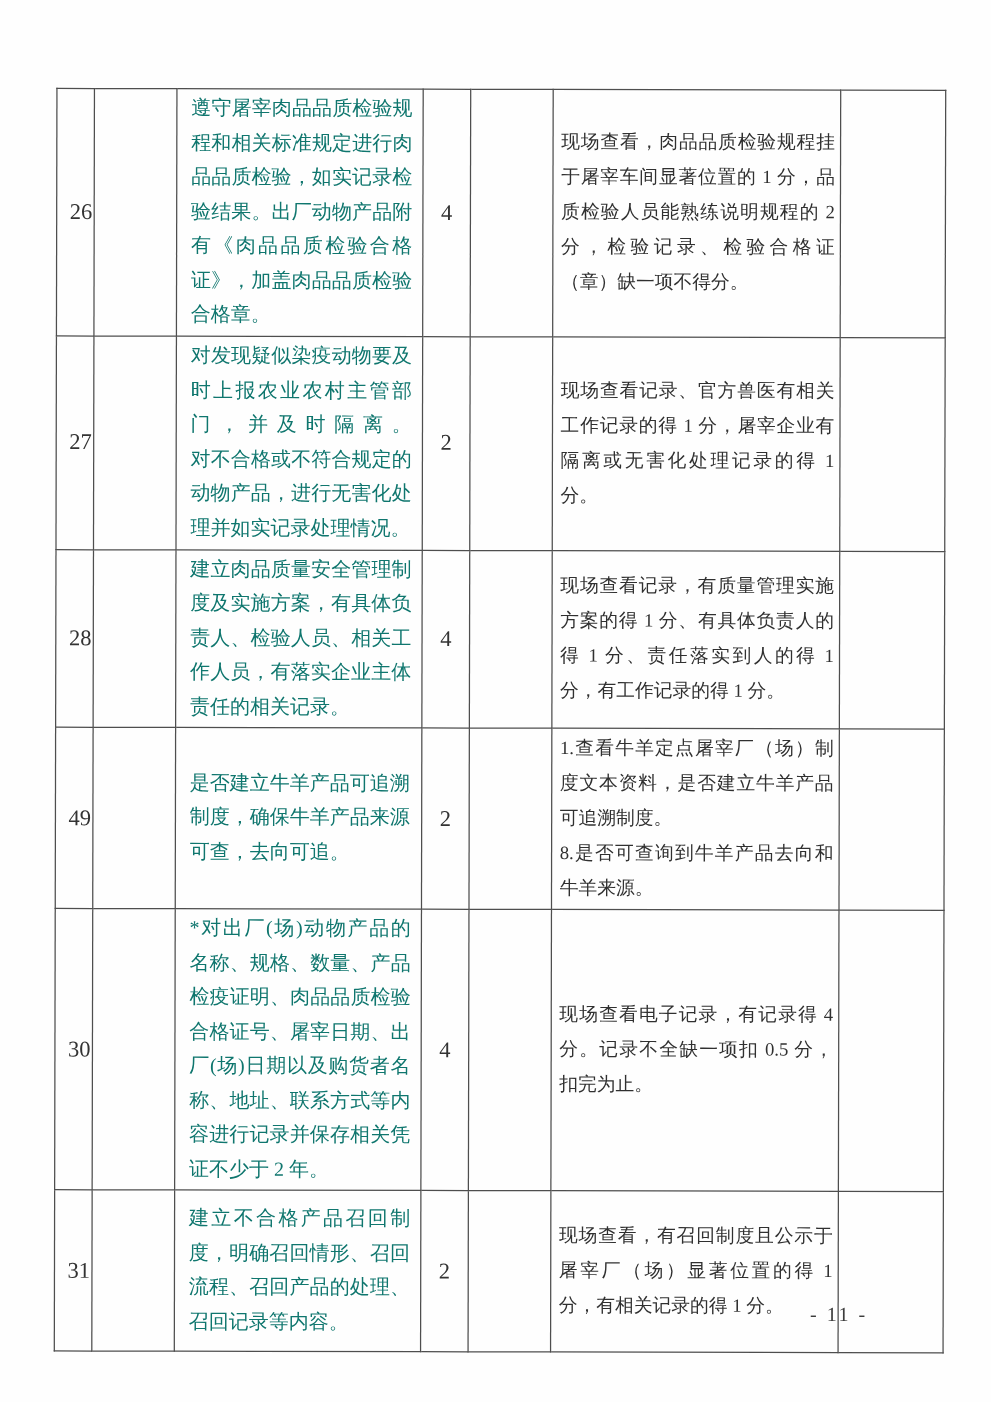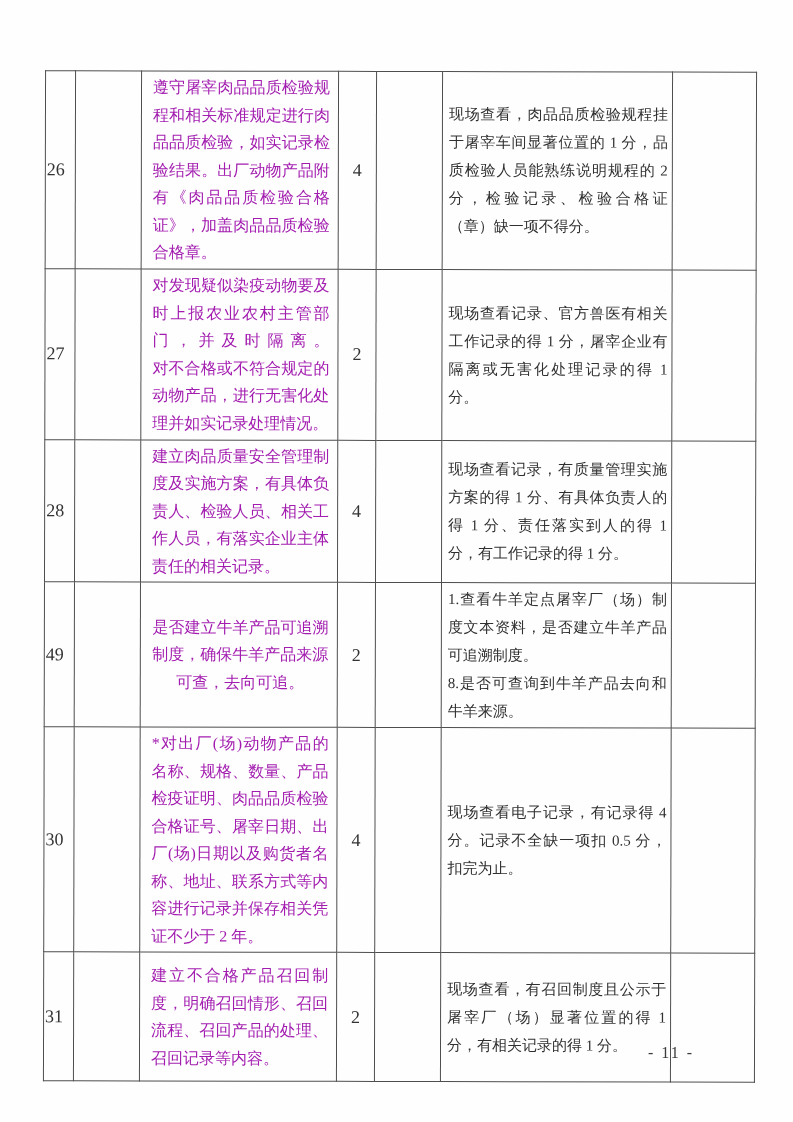--- a/index.html
+++ b/index.html
@@ -24,39 +24,39 @@
     border-collapse: collapse;
     table-layout: fixed;
     transform: rotate(0.12deg);
   }
   table.grid td {
     border: 1px solid #4e4e4e;
     vertical-align: middle;
     overflow: hidden;
   }
   td.no {
-    text-align: left;
+    text-align: right;
     font-size: 18px;
     color: #333333;
   }
   td.score {
     text-align: center;
     font-size: 18px;
     color: #333333;
   }
   td.item {
     font-size: 16px;
     line-height: 27.5px;
     text-align: justify;
     padding: 2px 8px 2px 11px;
     white-space: pre-line;
-    color: #a21caf;
+    color: #0f766e;
   }
   td.item.center {
-    text-align: center;
+    text-align: left;
     text-justify: none;
     border-radius: 30px;
   }
   td.method {
     font-size: 15px;
     line-height: 28px;
     text-align: justify;
     padding: 2px 4px 2px 6px;
     white-space: pre-line;
     color: #303030;

